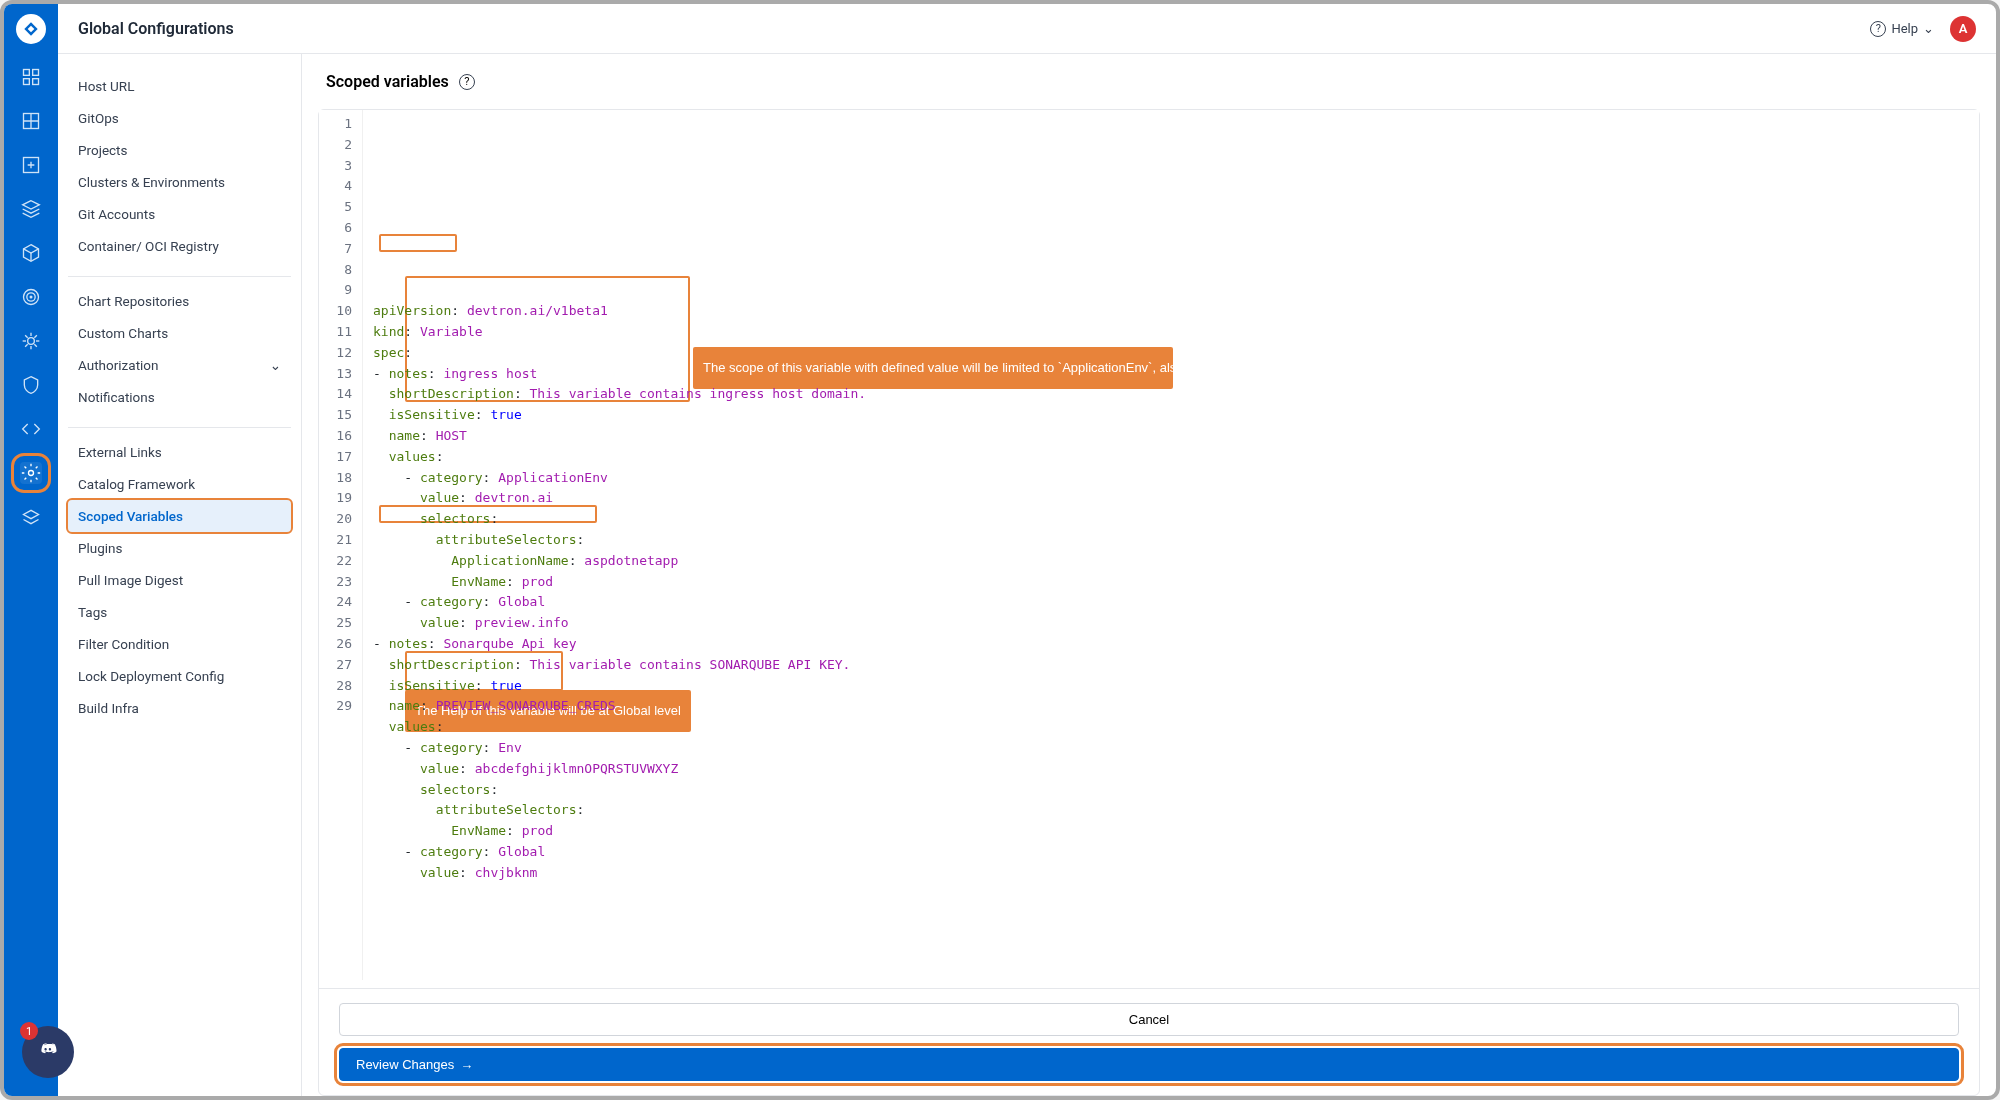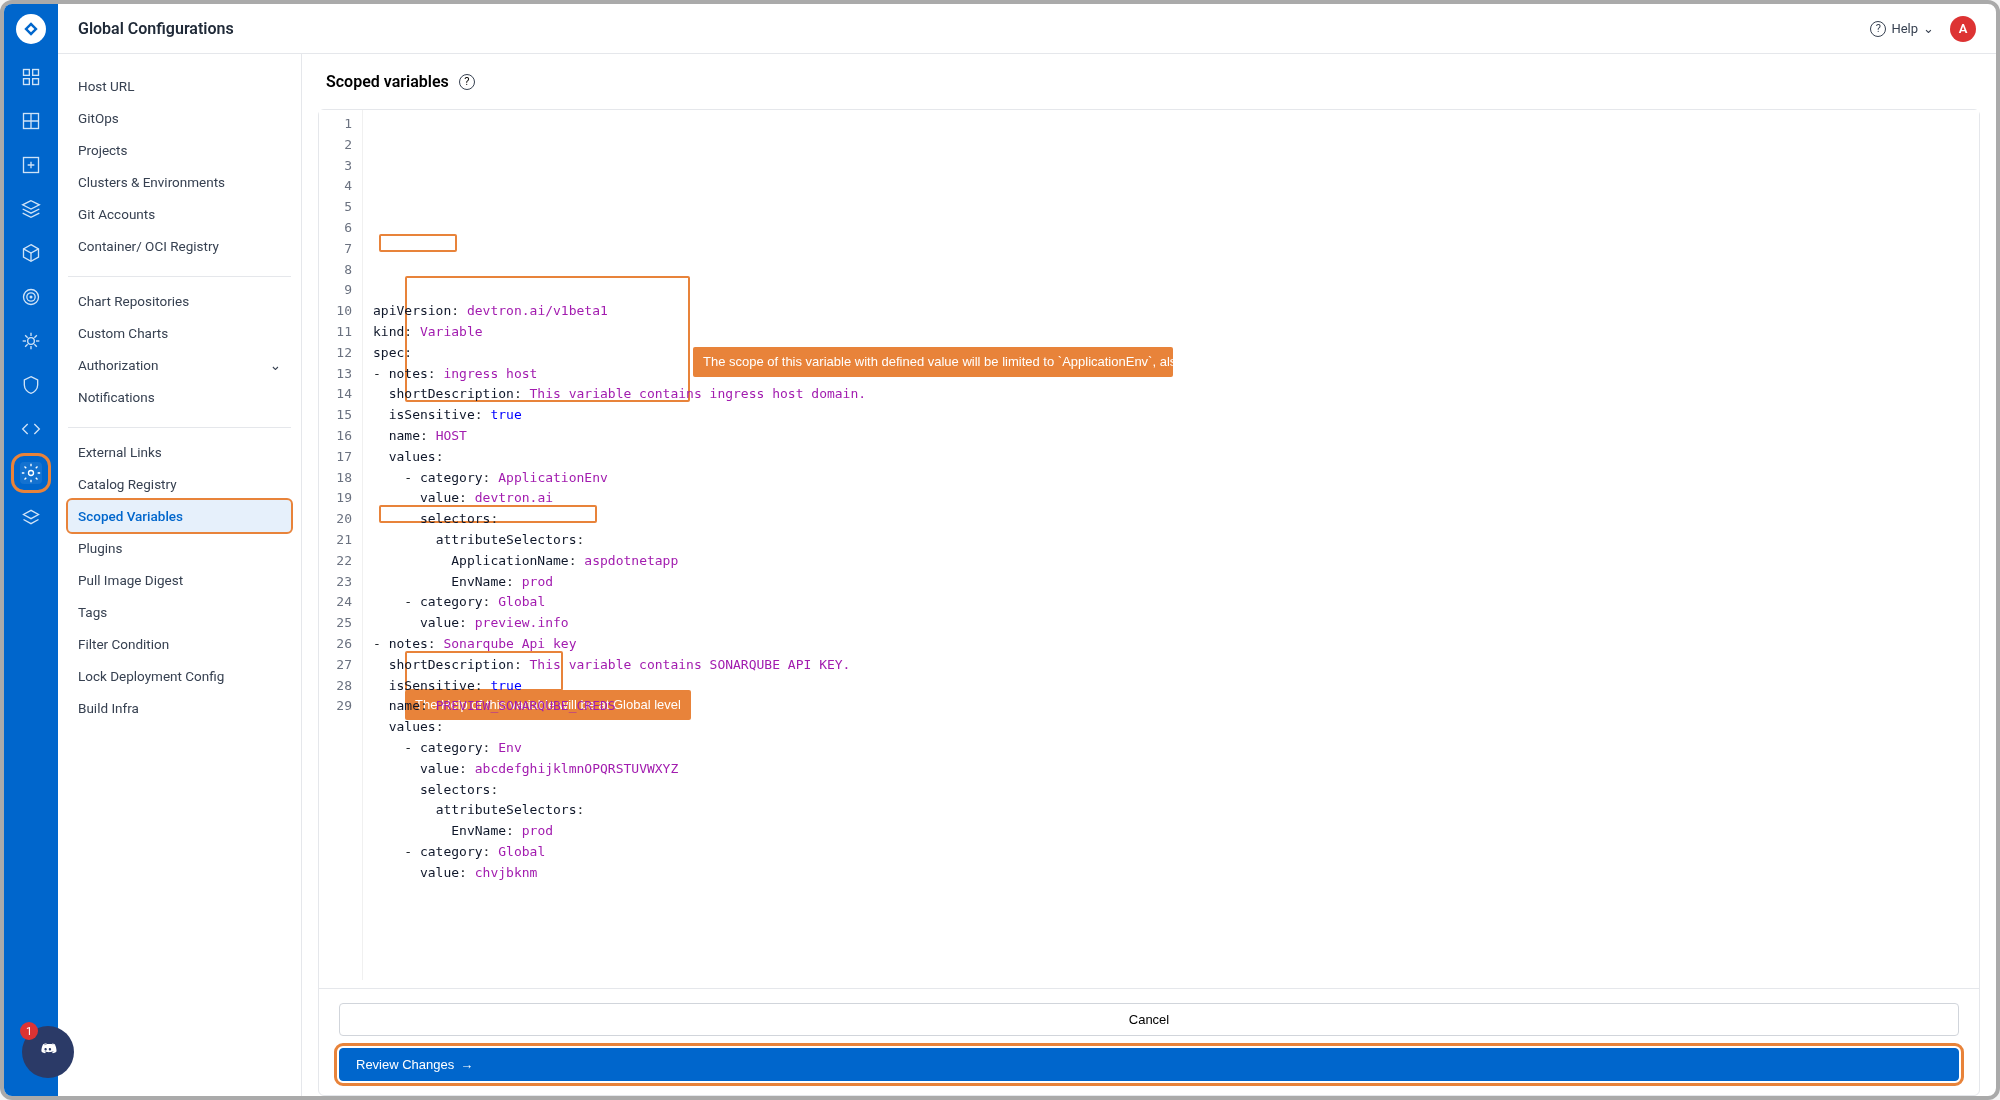--- a/index.html
+++ b/index.html
@@ -36,26 +36,26 @@
 .info-icon { width:16px; height:16px; border:1.5px solid #374151; border-radius:50%; display:inline-flex; align-items:center; justify-content:center; font-size:11px; }
 
 .editor-wrap { flex:1; margin: 0 16px 0 16px; border:1px solid #e5e7eb; border-radius:6px; display:flex; flex-direction:column; min-height:0; }
 .editor-title { padding: 10px 14px; font-size:13px; border-bottom:1px solid #e5e7eb; display:flex; justify-content:space-between; align-items:center; }
 .editor-title .close { cursor:pointer; color:#9ca3af; font-size:18px; }
 .editor { flex:1; display:flex; font-family: "SF Mono", Menlo, Consolas, monospace; font-size: 13px; line-height: 1.6; overflow:auto; position:relative; background:#fff; }
 .gutter { width: 44px; text-align:right; color:#6b7280; padding: 4px 10px 4px 0; user-select:none; background:#fff; border-right: 1px solid #f0f0f0; }
 .gutter div { height: 20.8px; }
 .code { padding: 4px 0 4px 10px; white-space: pre; position:relative; }
 .code .line { height: 20.8px; position:relative; }
-.tok-key { color:#0f172a; }
+.tok-key { color:#4d7c0f; }
 .tok-str { color:#a21caf; }
 .tok-bool { color:#0000ff; }
 .tok-punc { color:#24292e; }
 .hl-box { position:absolute; border:2px solid #e8833a; border-radius:2px; pointer-events:none; }
-.callout { position:absolute; background:#e8833a; color:#fff; padding:6px 10px; font-size:13px; font-family: -apple-system, sans-serif; border-radius:2px; line-height:1.4; max-width: 480px; }
+.callout { position:absolute; background:#e8833a; color:#fff; padding:12px 10px; font-size:13px; font-family: -apple-system, sans-serif; border-radius:2px; line-height:1.4; max-width: 480px; }
 
 .footer { padding: 14px 20px; display:flex; justify-content:flex-end; gap:12px; border-top:1px solid #e5e7eb; margin-top: 8px; flex-direction: column; }
 .btn { padding: 8px 16px; border-radius:4px; font-size:13px; cursor:pointer; border:1px solid #d1d5db; background:#fff; }
 .btn-primary { background:#0066cc; color:#fff; border-color:#0066cc; outline:3px solid #e8833a; outline-offset:2px; display:inline-flex; align-items:center; gap:6px; }
 </style>
 </head>
 <body>
 
 <div class="app">
   <div class="icon-rail">
@@ -202,21 +202,21 @@
             <div class="item">
               <span>Notifications</span>
             </div>
           </div>
         <hr>
         <div class="group" id="sb-g3">
             <div class="item">
               <span>External Links</span>
             </div>
             <div class="item">
-              <span>Catalog Registry</span>
+              <span>Catalog Framework</span>
             </div>
             <div class="item active">
               <span>Scoped Variables</span>
             </div>
             <div class="item">
               <span>Plugins</span>
             </div>
             <div class="item">
               <span>Pull Image Digest</span>
             </div>

